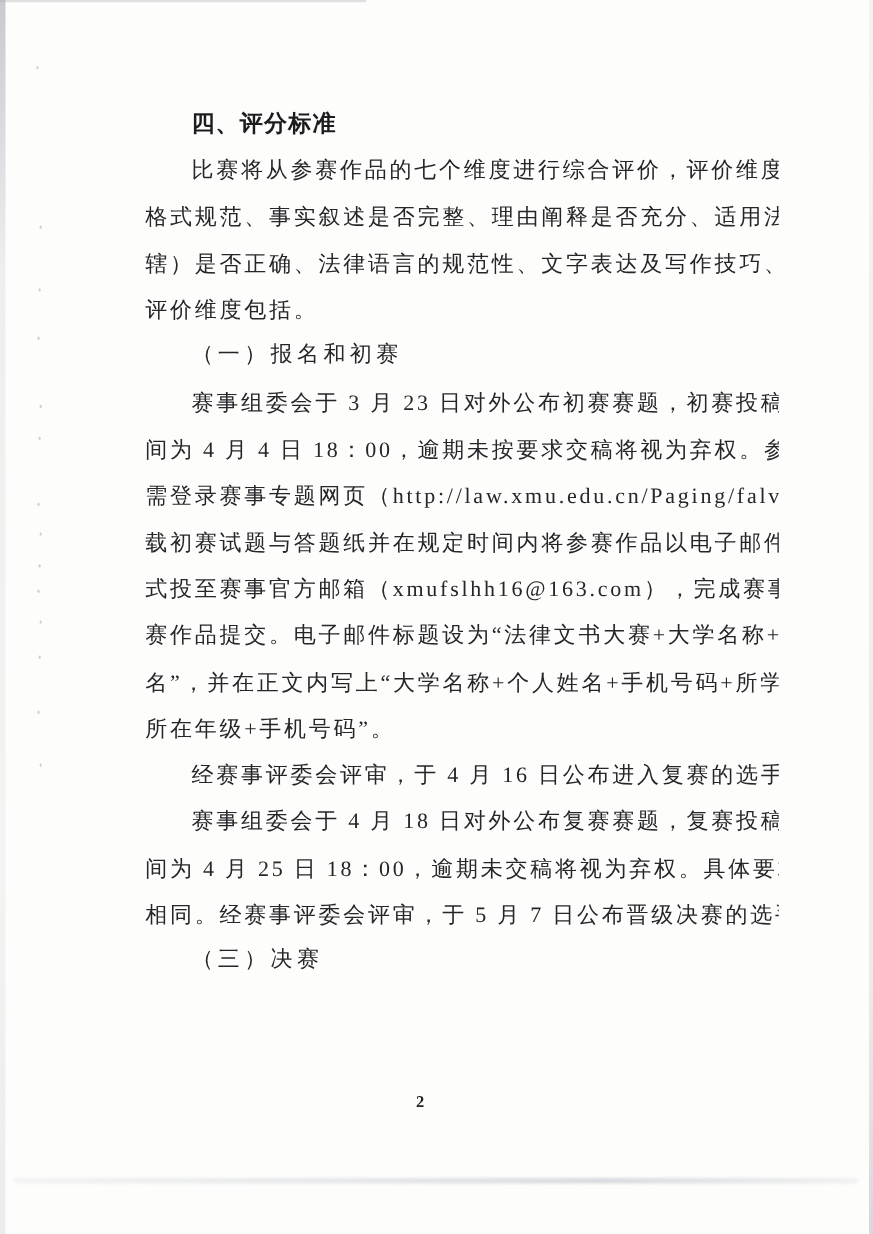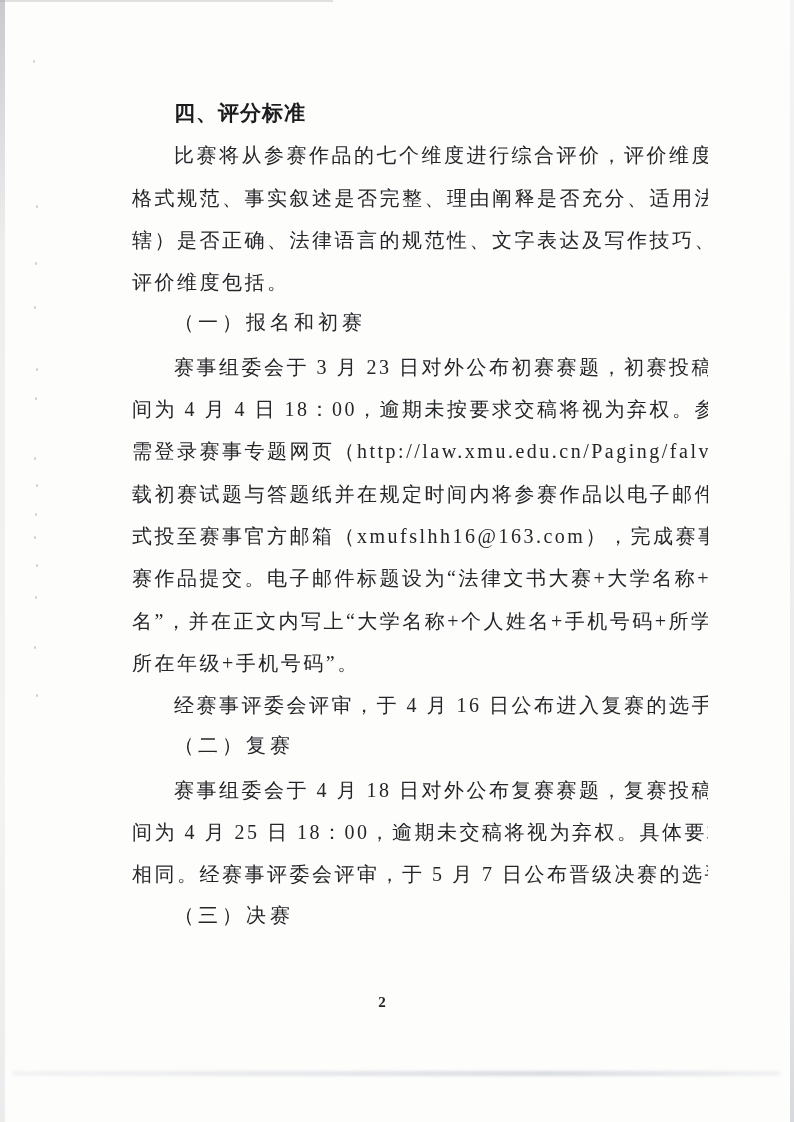--- a/index.html
+++ b/index.html
@@ -128,21 +128,20 @@
     <div class="line j">间为 4 月 4 日 18：00，逾期未按要求交稿将视为弃权。参赛选手</div>
     <div class="line j">需登录赛事专题网页（http://law.xmu.edu.cn/Paging/falvwenshu）下</div>
     <div class="line j">载初赛试题与答题纸并在规定时间内将参赛作品以电子邮件的形</div>
     <div class="line j">式投至赛事官方邮箱（xmufslhh16@163.com），完成赛事报名和初</div>
     <div class="line j">赛作品提交。电子邮件标题设为“法律文书大赛+大学名称+个人姓</div>
     <div class="line j">名”，并在正文内写上“大学名称+个人姓名+手机号码+所学专业+</div>
     <div class="line">所在年级+手机号码”。</div>
 
     <div class="line indent">经赛事评委会评审，于 4 月 16 日公布进入复赛的选手名单。</div>
 
-    <div class="line sub indent">（二）复赛</div>
 
     <div class="line j indent">赛事组委会于 4 月 18 日对外公布复赛赛题，复赛投稿截止时</div>
     <div class="line j">间为 4 月 25 日 18：00，逾期未交稿将视为弃权。具体要求与初赛</div>
     <div class="line">相同。经赛事评委会评审，于 5 月 7 日公布晋级决赛的选手名单。</div>
 
     <div class="line sub indent">（三）决赛</div>
 
   </div>
 
   <div class="pagenum">2</div>

